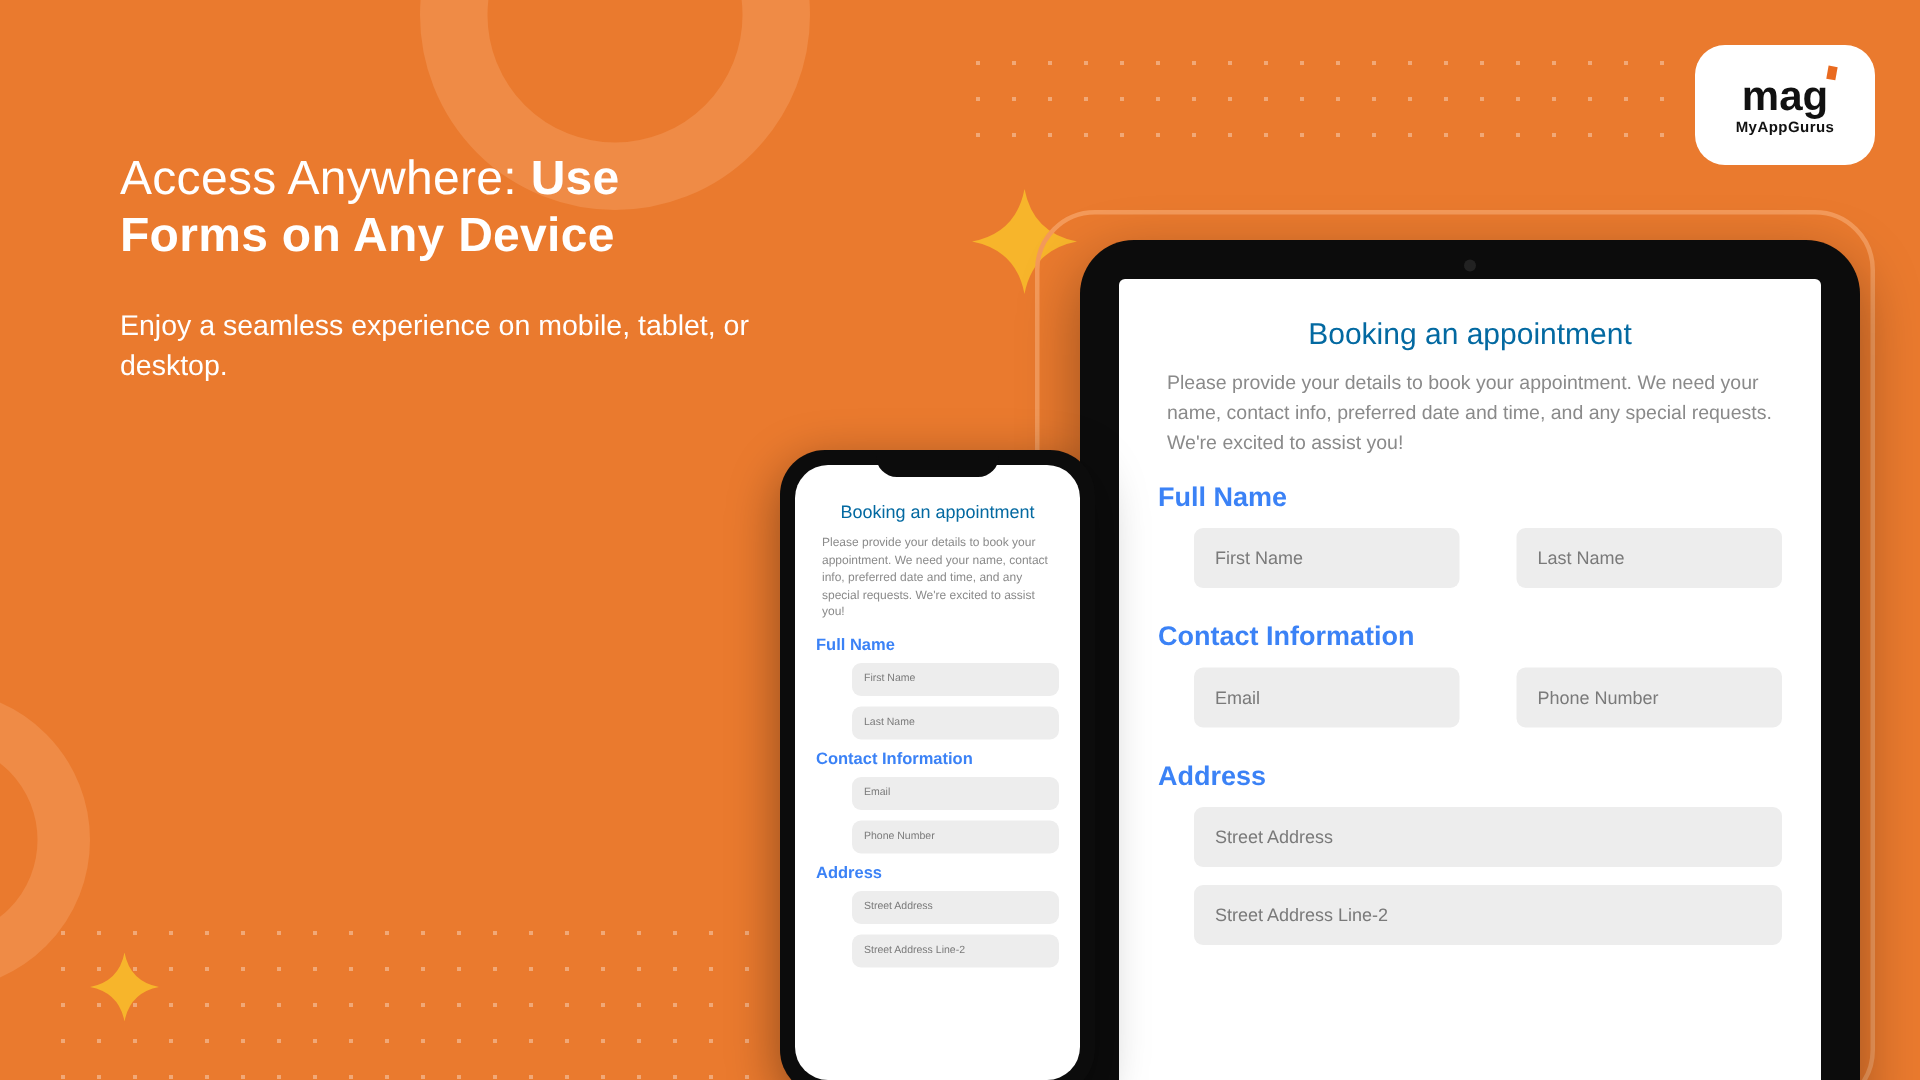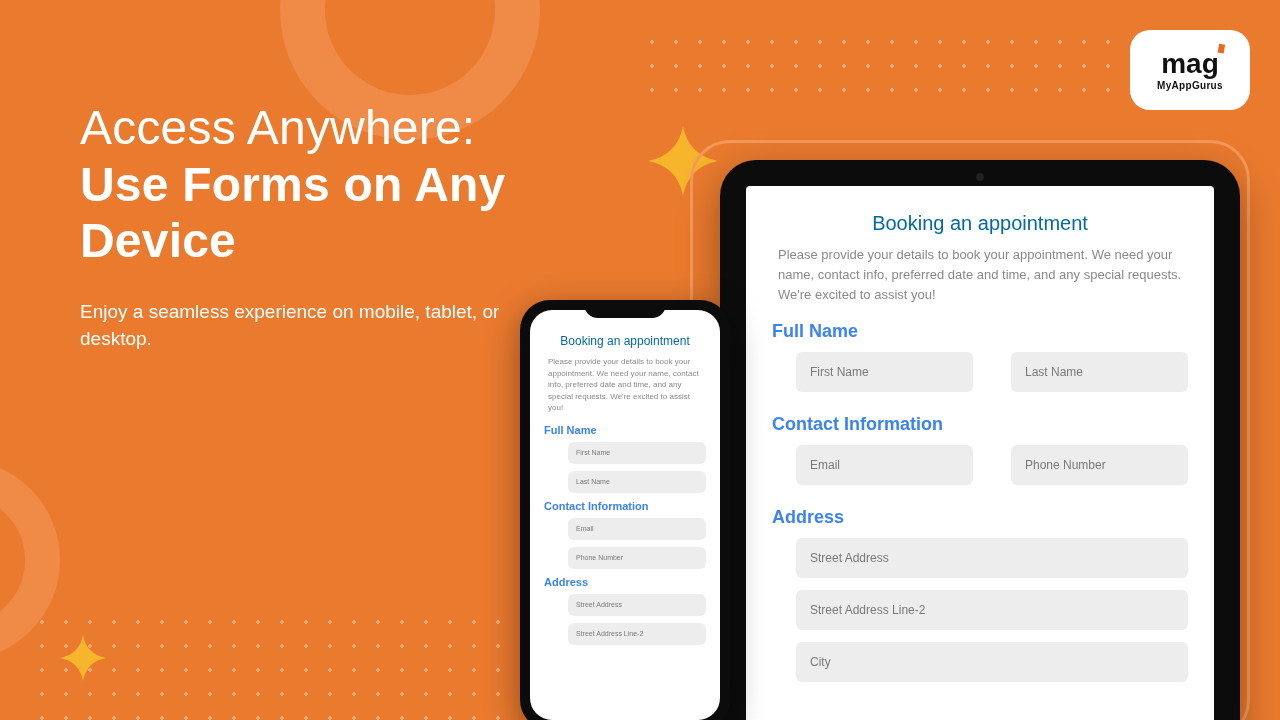--- a/index.html
+++ b/index.html
@@ -52,21 +52,21 @@
 
   
   .copy {
     position: absolute;
     top: 100px;
     left: 80px;
     width: 430px;
     color: #fff;
   }
   .copy h1 {
-    font-size: 48px;
+    font-size: 32px;
     line-height: 1.18;
     font-weight: 300;
     letter-spacing: .2px;
   }
   .copy h1 .bold { font-weight: 800; }
   .copy p {
     margin-top: 28px;
     font-size: 19px;
     line-height: 1.45;
     font-weight: 300;
@@ -193,21 +193,20 @@
     <div class="section">Contact Information</div>
     <div class="row2">
       <div class="field">Email</div>
       <div class="field">Phone Number</div>
     </div>
 
     <div class="section">Address</div>
     <div class="field">Street Address</div>
     <div class="field">Street Address Line-2</div>
     <div class="row2">
-      <div class="field">City</div>
     </div>
   </div>
 </div>
 
 <div class="phone">
   <div class="notch"></div>
   <div class="screen">
     <div class="form-title">Booking an appointment</div>
     <div class="form-intro">Please provide your details to book your appointment. We need your name, contact info, preferred date and time, and any special requests. We're excited to assist you!</div>
 

